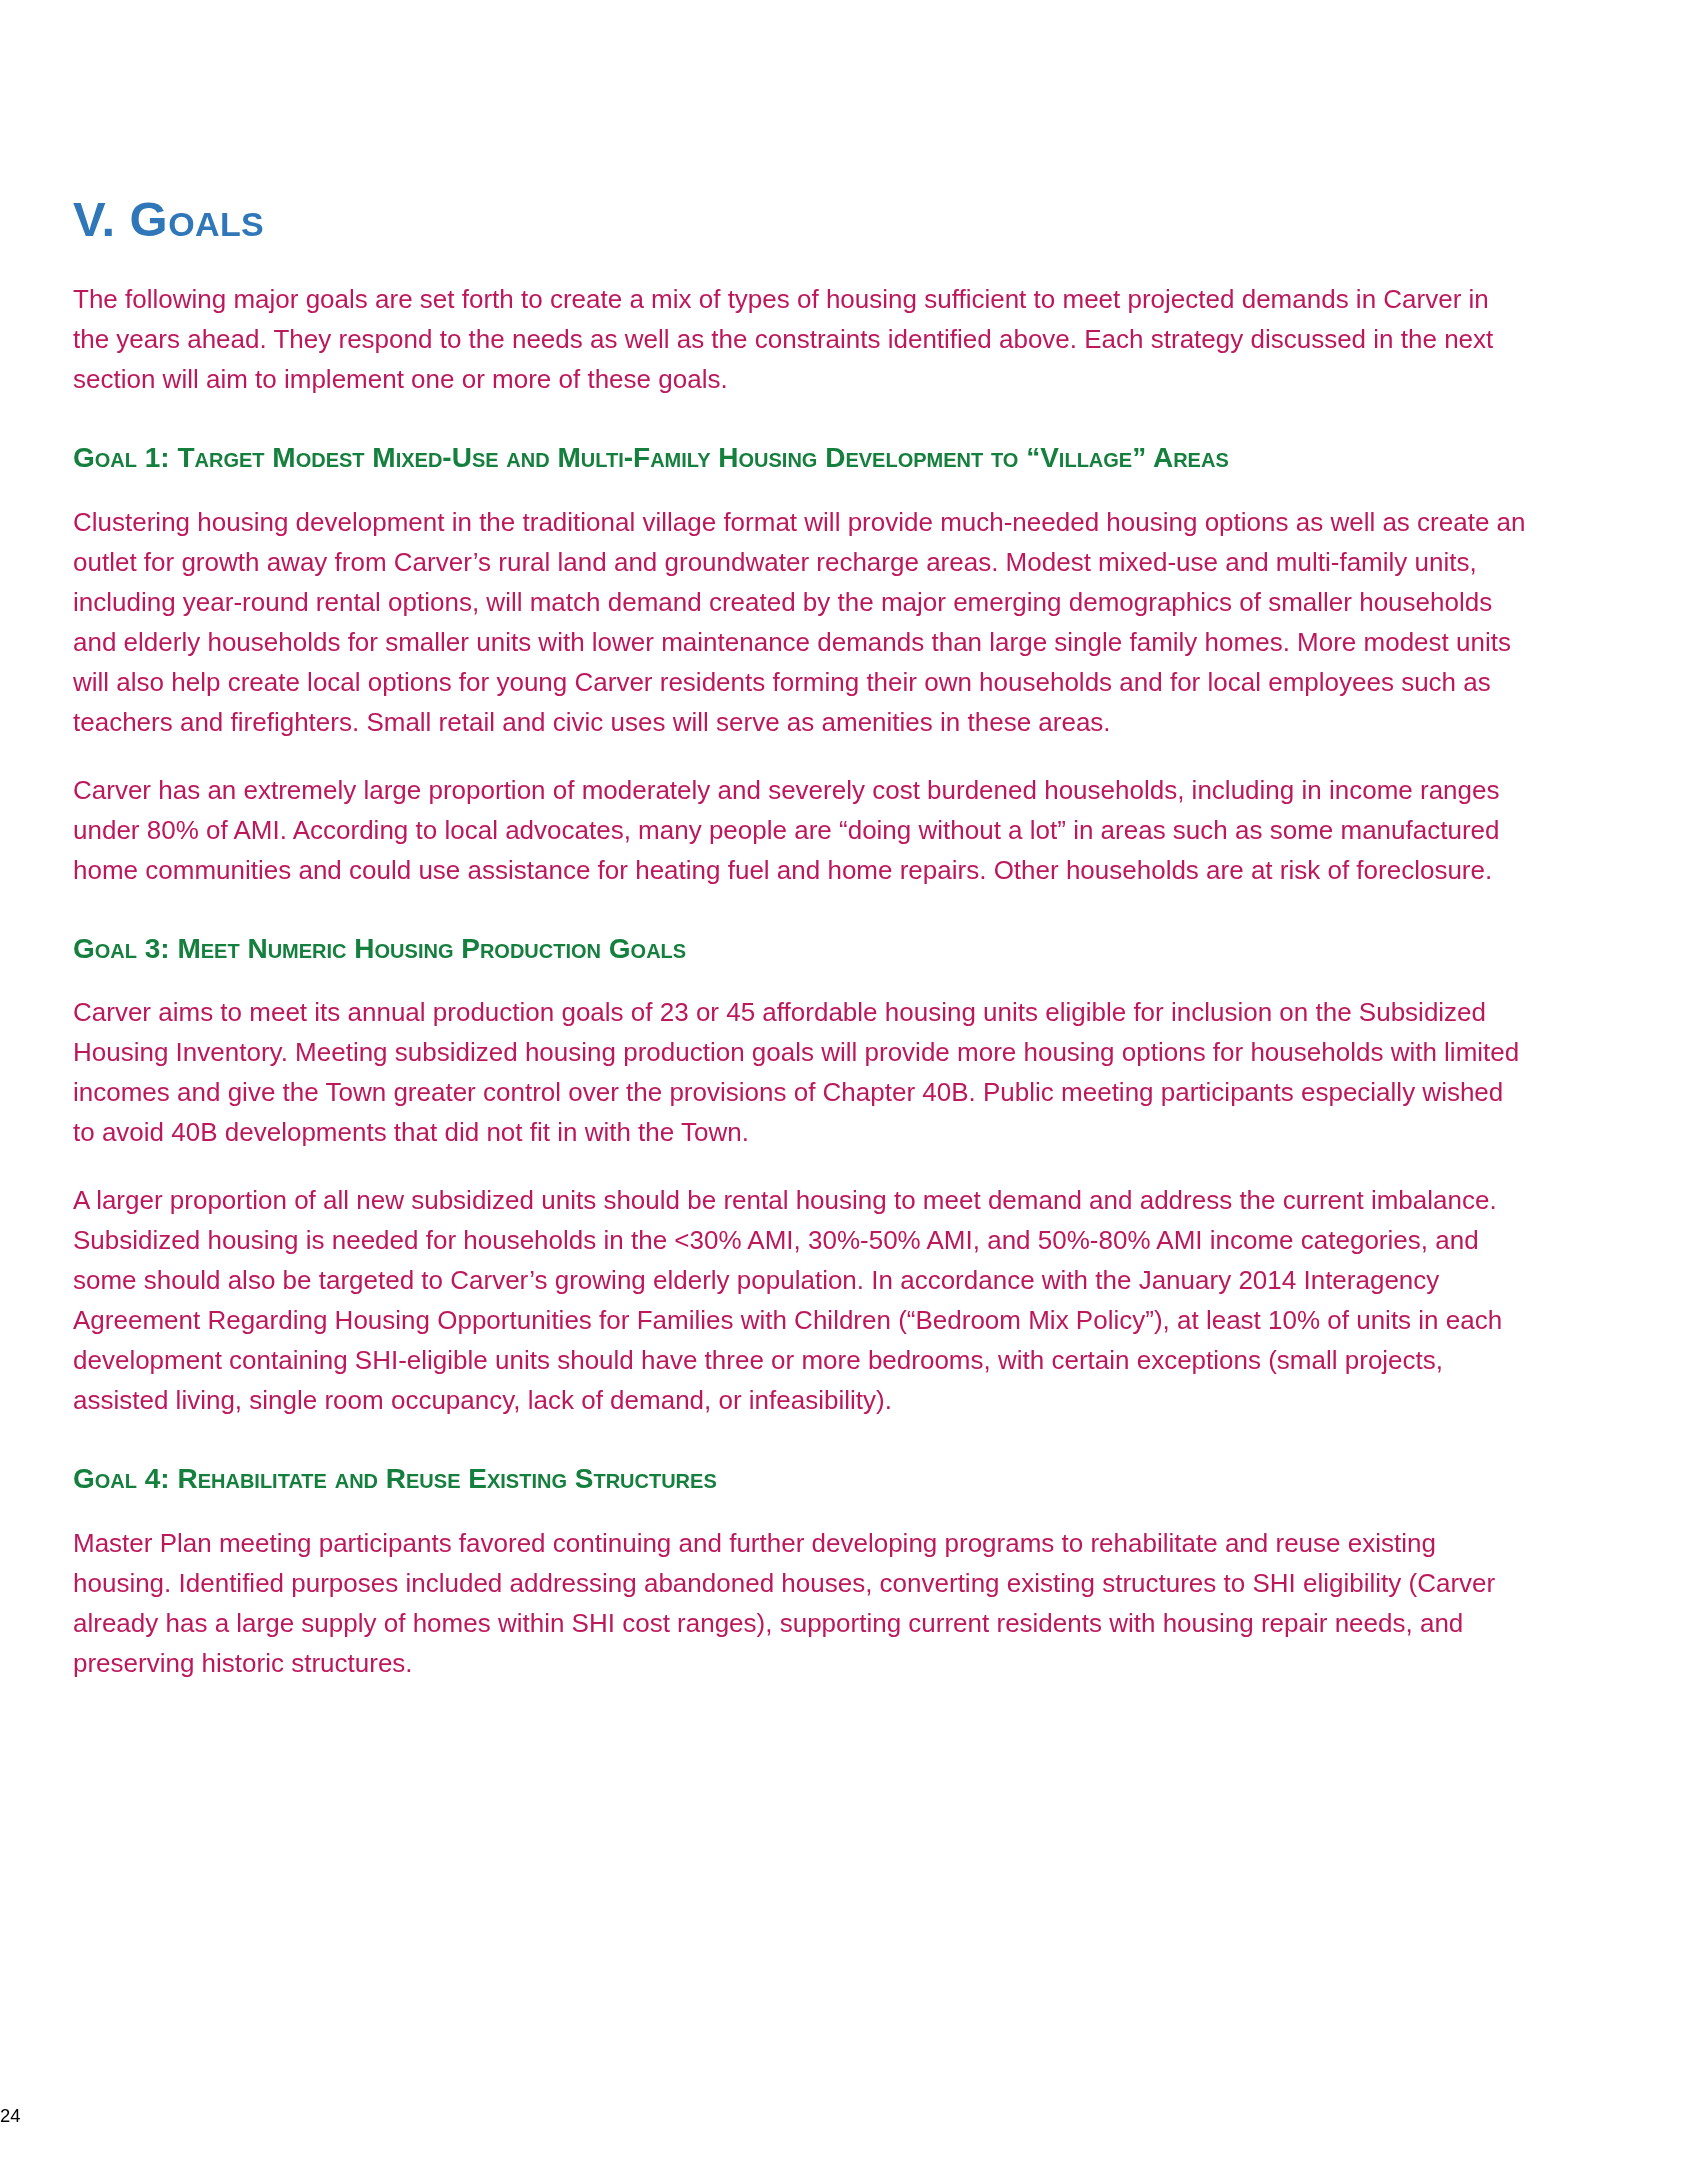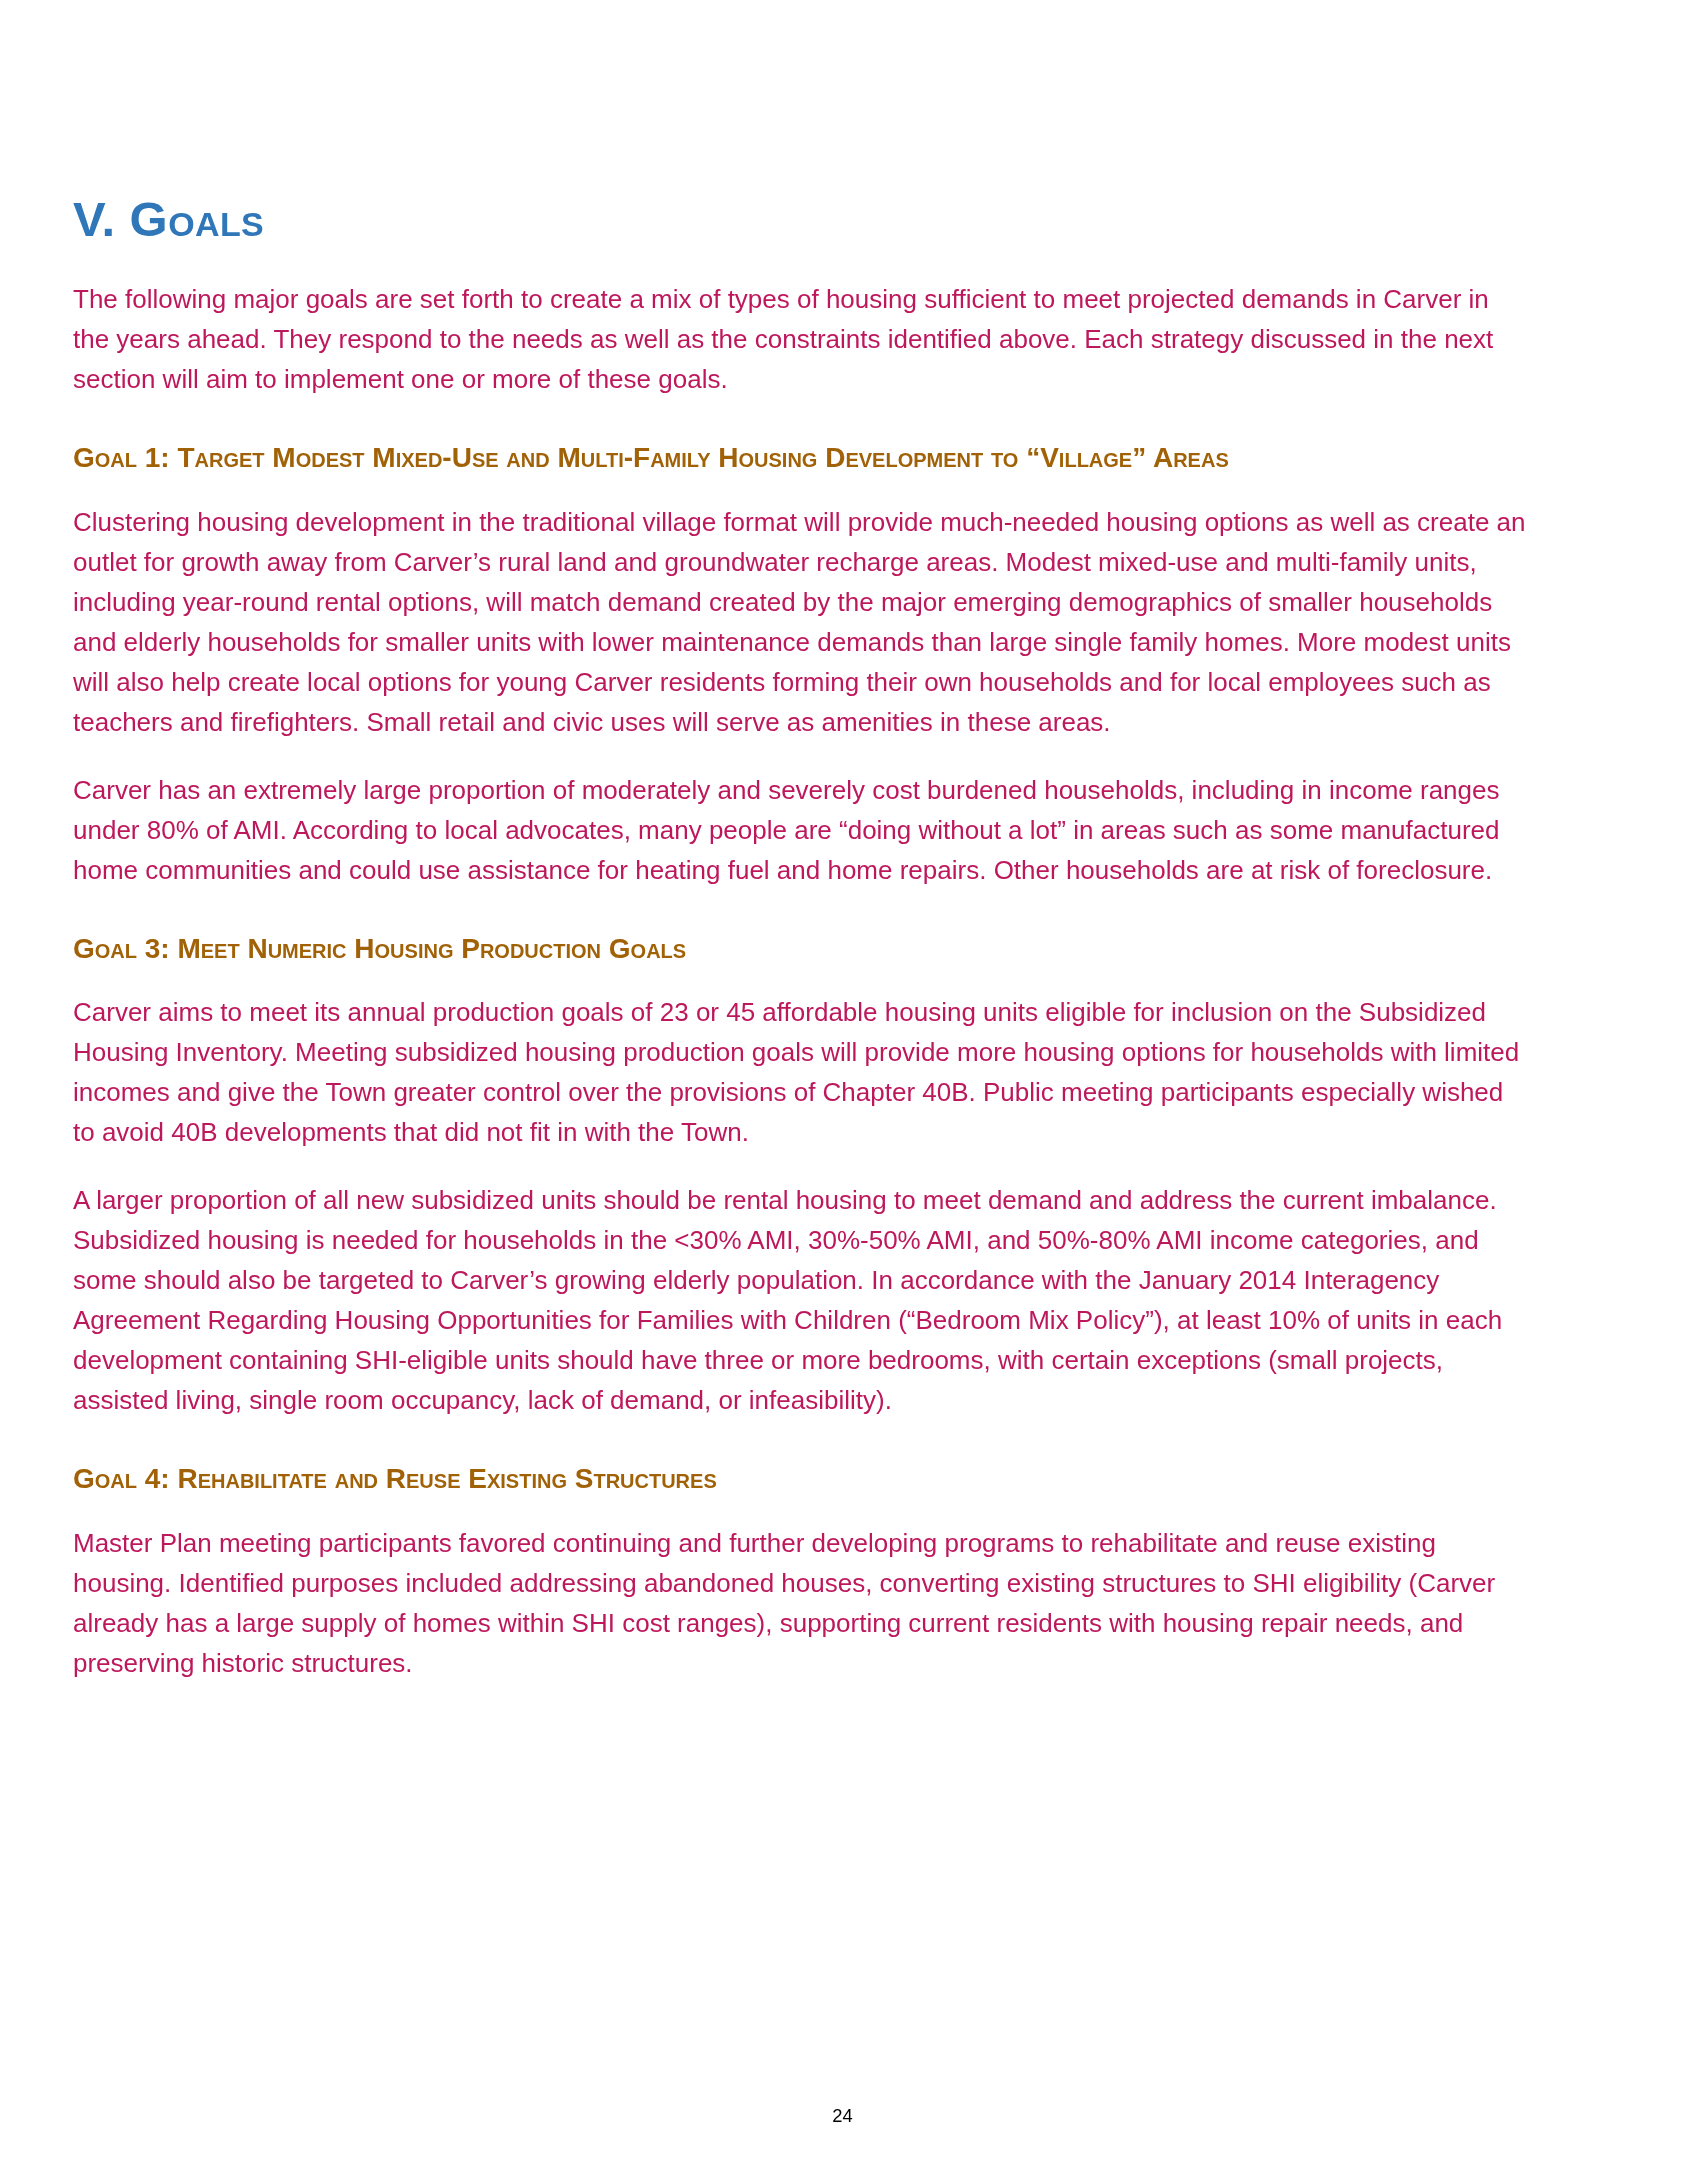--- a/index.html
+++ b/index.html
@@ -25,34 +25,34 @@
     font-variant: small-caps;
     color: #2f77b8;
     letter-spacing: 0.4px;
   }
   .goal-heading {
     margin: 39px 0 23px 0;
     font-size: 28px;
     font-weight: bold;
     font-variant: small-caps;
     line-height: 1.45;
-    color: #a16207;
+    color: #15803d;
   }
   .body-para {
     margin: 0 0 28px 0;
     font-size: 26px;
     line-height: 40px;
     color: #be185d;
   }
   .page-number {
     position: absolute;
     bottom: 54px;
     left: 0;
     width: 100%;
-    text-align: center;
+    text-align: left;
     font-size: 18.4px;
     color: #000000;
   }
 </style>
 </head>
 <body>
 
 <div class="page">
 
   <h1 class="doc-title">V. Goals</h1>

